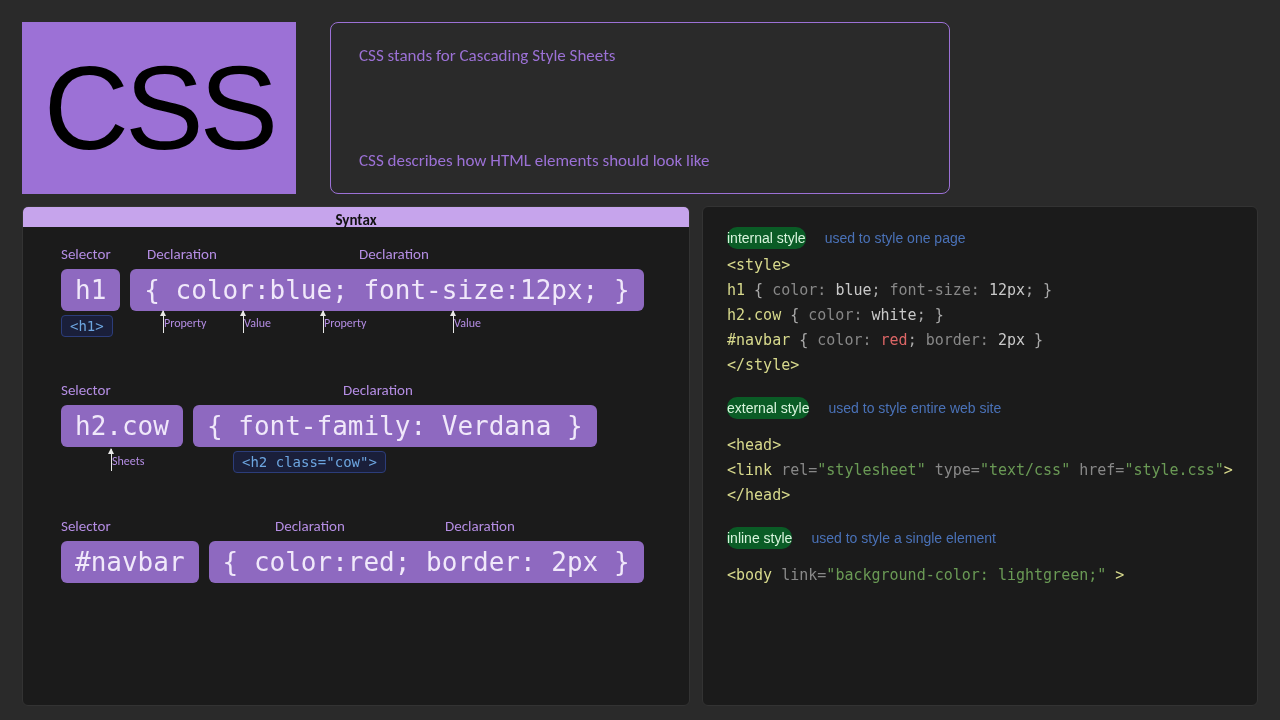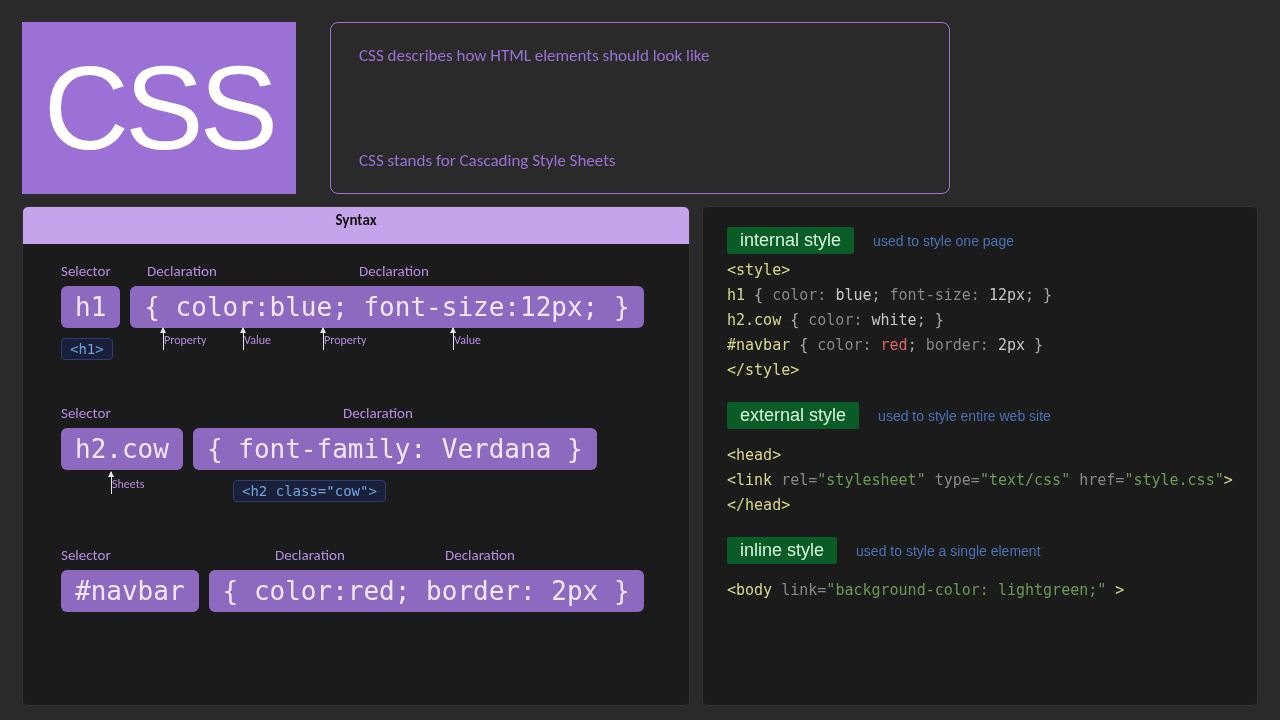--- a/index.html
+++ b/index.html
@@ -11,21 +11,21 @@
     position: relative;
   }
   .css-logo {
     position: absolute; left: 22px; top: 22px;
     width: 274px; height: 172px;
     background: #9c71d6;
     display: flex; align-items: center; justify-content: center;
   }
   .css-logo span {
     font-size: 118px; font-weight: 300;
-    color: #ffffff; letter-spacing: -4px;
+    color: #000000; letter-spacing: -4px;
     font-family: "Segoe UI Light", "Segoe UI", sans-serif;
   }
   .intro-box {
     position: absolute; left: 330px; top: 22px;
     width: 620px; height: 172px;
     border: 1px solid #9c71d6; border-radius: 8px;
     background: #2a2a2a;
     padding: 22px 28px;
     display: flex; flex-direction: column; justify-content: space-between;
   }
@@ -33,21 +33,21 @@
 
   .panel {
     position: absolute;
     border: 1px solid #333; border-radius: 6px;
     background: #1b1b1b;
     overflow: hidden;
   }
   .panel-syntax { left: 22px; top: 206px; width: 668px; height: 500px; }
   .panel-code   { left: 702px; top: 206px; width: 556px; height: 500px; }
   .panel-header {
-    height: 37px; line-height: 26px; text-align: center;
+    height: 20px; line-height: 26px; text-align: center;
     font-size: 15px; font-weight: 600; color: #111;
   }
   .panel-syntax .panel-header { background: #c6a4ec; }
   .panel-code   .panel-header { background: #0a5c26; color: #e8e8e8; }
 
   .syntax-body { padding: 18px 32px 10px 38px; position: relative; }
   .block { margin-bottom: 44px; }
   .lbl-row { display: flex; margin-bottom: 6px; }
   .lbl { color: #b48de3; font-size: 15px; }
   .chips { display: flex; gap: 10px; align-items: center; }
@@ -55,42 +55,42 @@
     background: #8e69c0; color: #f0e8fa;
     border-radius: 6px; padding: 6px 14px;
     font-size: 26px; font-family: "Consolas", "Menlo", monospace;
   }
   .tag {
     display: inline-block;
     background: #1a1f3a; color: #6da6e0;
     border: 1px solid #2c3d7a; border-radius: 4px;
     padding: 2px 8px; font-size: 14px;
     font-family: "Consolas", monospace;
-    margin-top: 8px;
+    margin-top: 2px;
   }
   .sublbl { color: #b48de3; font-size: 12px; text-align: center; }
   .arrow-up {
     position: relative; color: #e0d4f0; font-size: 11px;
     display: flex; align-items: center;
   }
   .arrow-up .line {
     width: 1px; height: 22px; background: #e8e8e8; margin-bottom: 2px;
     position: relative;
   }
   .arrow-up .line:before {
     content:""; position:absolute; top:-1px; left:-3px;
     border-left:3.5px solid transparent; border-right:3.5px solid transparent;
     border-bottom:6px solid #e8e8e8;
   }
 
   
   .code-body { padding: 20px 24px; font-family: "Consolas","Menlo",monospace; font-size: 15px; color: #cfd2c6; }
   .badge {
     display: inline-block; background: #0a5c26; color: #d8f4dd;
-    border-radius: 2px; padding: 3px 13px; font-size: 18px;
+    border-radius: 10px; padding: 3px 0; font-size: 14px;
     font-family: "Segoe UI", sans-serif;
   }
   .badge-desc { color: #4a72b8; font-size: 14px; margin-left: 10px; font-family: "Segoe UI", sans-serif; }
   .code-line { margin: 7px 0; white-space: pre; }
   .c-tag { color: #d7d98c; }
   .c-sel { color: #d7d98c; }
   .c-punc { color: #aaa; }
   .c-prop { color: #888; }
   .c-val  { color: #c9c9c9; }
   .c-valr { color: #d66; }
@@ -99,22 +99,22 @@
   .section-gap { height: 16px; }
 </style>
 </head>
 <body>
 
 <div class="css-logo">
   <span>CSS</span>
 </div>
 
 <div class="intro-box">
+  <p>CSS stands for Cascading Style Sheets</p>
   <p>CSS describes how HTML elements should look like</p>
-  <p>CSS stands for Cascading Style Sheets</p>
 </div>
 
 <div class="panel panel-syntax">
   <div class="panel-header">Syntax</div>
   <div class="syntax-body">
 
     <div class="block">
       <div class="lbl-row">
         <div class="lbl" style="width:86px">Selector</div>
         <div class="lbl" style="width:212px">Declaration</div>

